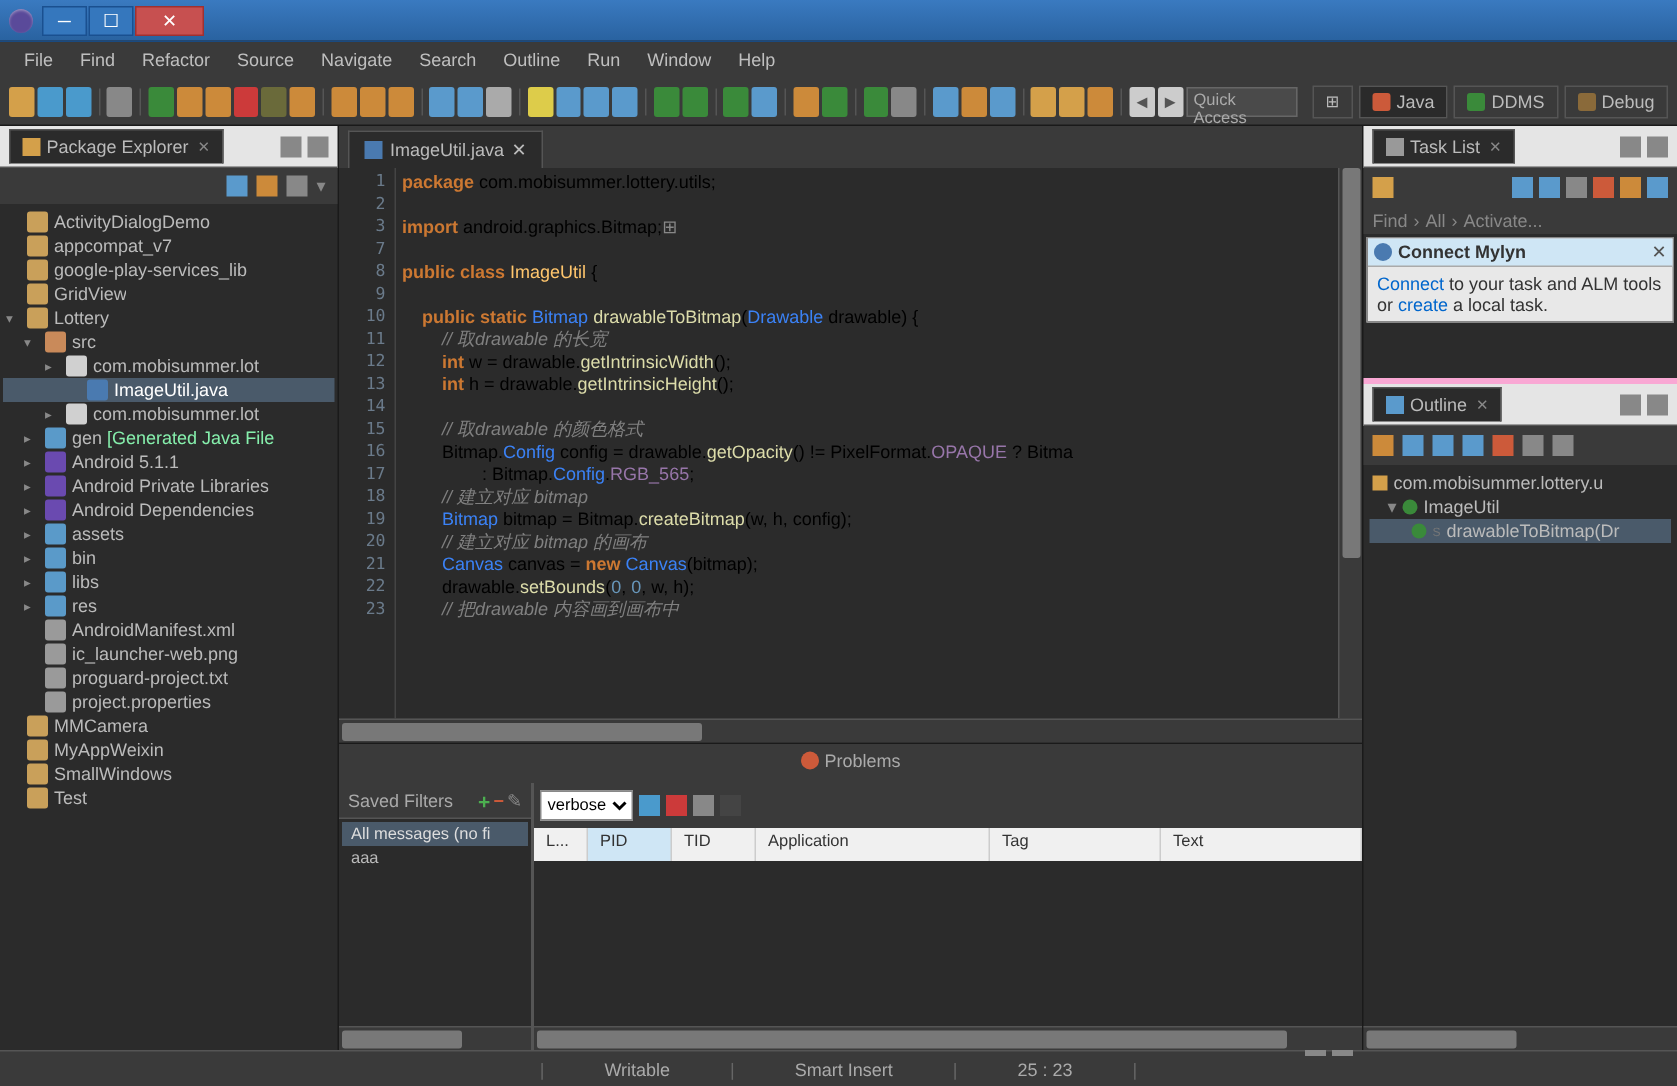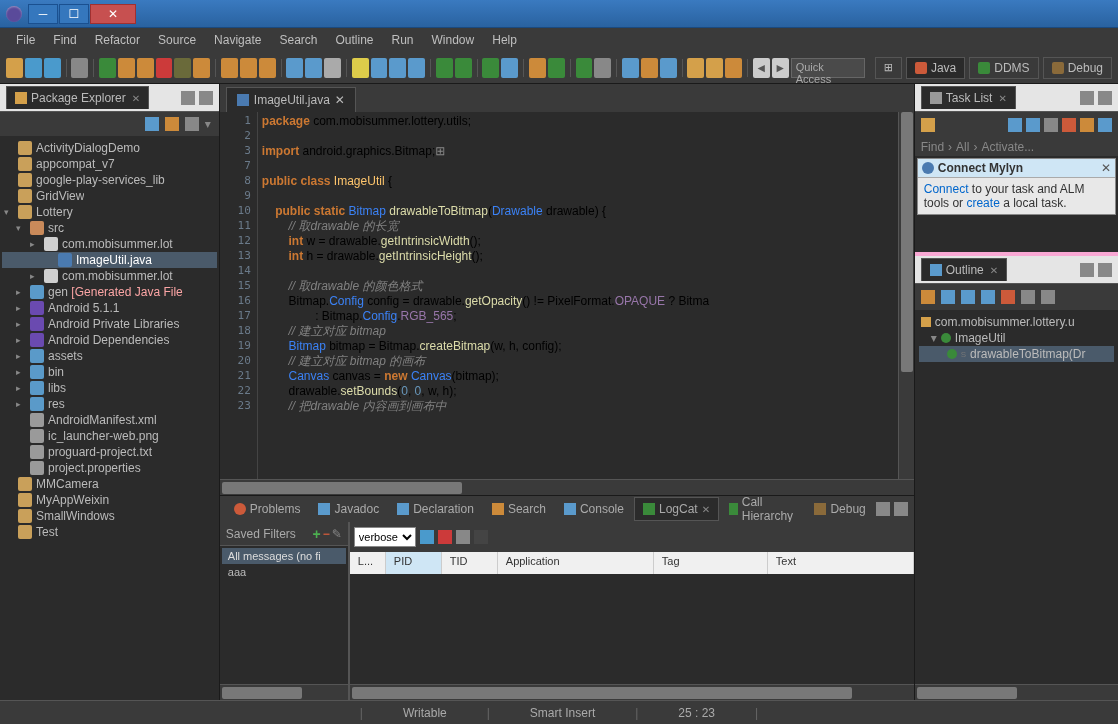--- a/index.html
+++ b/index.html
@@ -46,21 +46,21 @@
 .code { flex:1; background:#2b2b2b; padding:2px 4px; font-family:Consolas,monospace; font-size:12px; line-height:15px; overflow:hidden; white-space:pre; }
 .kw { color:#cc7832; font-weight:bold; } .typ { color:#3b82f6; }
 .com { color:#808080; font-style:italic; } .mth { color:#dcdcaa; } .num { color:#6897bb; }
 .cls { color:#ffc66d; } .fld { color:#9876aa; }
 .code-line { display:block; height:15px; }
 .hscroll { height:16px; background:#3a3a3a; border-top:1px solid #555; position:relative; }
 .hscroll .thumb { position:absolute; top:2px; left:2px; height:12px; width:240px; background:#787878; border-radius:2px; }
 .vscroll { width:16px; background:#3a3a3a; border-left:1px solid #555; position:relative; }
 .vscroll .thumb { position:absolute; top:0; left:2px; width:12px; height:260px; background:#787878; border-radius:2px; }
 .bottom-area { height:204px; display:flex; flex-direction:column; }
-.bottom-tabs { height:26px; background:#3a3a3a; display:flex; align-items:center; padding:0 6px; gap:2px; }
+.bottom-tabs { height:26px; background:#3a3a3a; display:flex; align-items:center; padding:0 6px; gap:2px;flex-direction:column; }
 .btab { padding:4px 8px; color:#aaa; display:flex; align-items:center; gap:4px; font-size:12px; cursor:default; }
 .btab.active { background:#2b2b2b; border:1px solid #555; }
 .btab .x { color:#888; font-size:10px; }
 .logcat-body { flex:1; display:flex; background:#2b2b2b; }
 .saved-filters { width:130px; border-right:2px solid #555; display:flex; flex-direction:column; }
 .sf-header { height:24px; background:#3a3a3a; display:flex; align-items:center; padding:0 6px; color:#aaa; font-size:11px; border-bottom:1px solid #555; }
 .sf-header .plus { margin-left:auto; color:#4caf50; font-weight:bold; font-size:14px; }
 .sf-list { flex:1; padding:2px; color:#bbb; }
 .sf-item { padding:2px 6px; font-size:11px; white-space:nowrap; overflow:hidden; }
 .sf-item.sel { background:#4a5a6a; color:#ddd; }
@@ -79,21 +79,21 @@
 .mylyn-header { background:#cfe6f5; padding:2px 4px; display:flex; align-items:center; gap:4px; margin:-4px -6px 4px -6px; border-bottom:1px solid #aaa; }
 .mylyn a { color:#0066cc; }
 .outline-view { flex:1; display:flex; flex-direction:column; }
 .outline-tb { height:26px; background:#3a3a3a; display:flex; align-items:center; padding:0 6px; gap:6px; }
 .outline-tree { flex:1; padding:4px; color:#bbb; font-size:11px; overflow:hidden; }
 .outline-item { padding:1px 2px; display:flex; align-items:center; gap:4px; white-space:nowrap; }
 .outline-item.sel { background:#4a5a6a; }
 .statusbar { height:24px; background:#3a3a3a; border-top:1px solid #555; display:flex; align-items:center; padding:0 20px; gap:40px; color:#aaa; font-size:11px; justify-content:center; }
 .statusbar .sep { color:#666; }
 .tree-f { overflow:hidden; text-overflow:clip; }
-.dim { color:#fca5a5; }
+.dim { color:#86efac; }
 </style>
 </head>
 <body>
 
 <div class="titlebar">
   <span class="eclipse-icon"></span>
   <div class="winbtns">
     <div class="winbtn">─</div>
     <div class="winbtn">☐</div>
     <div class="winbtn close">✕</div>

